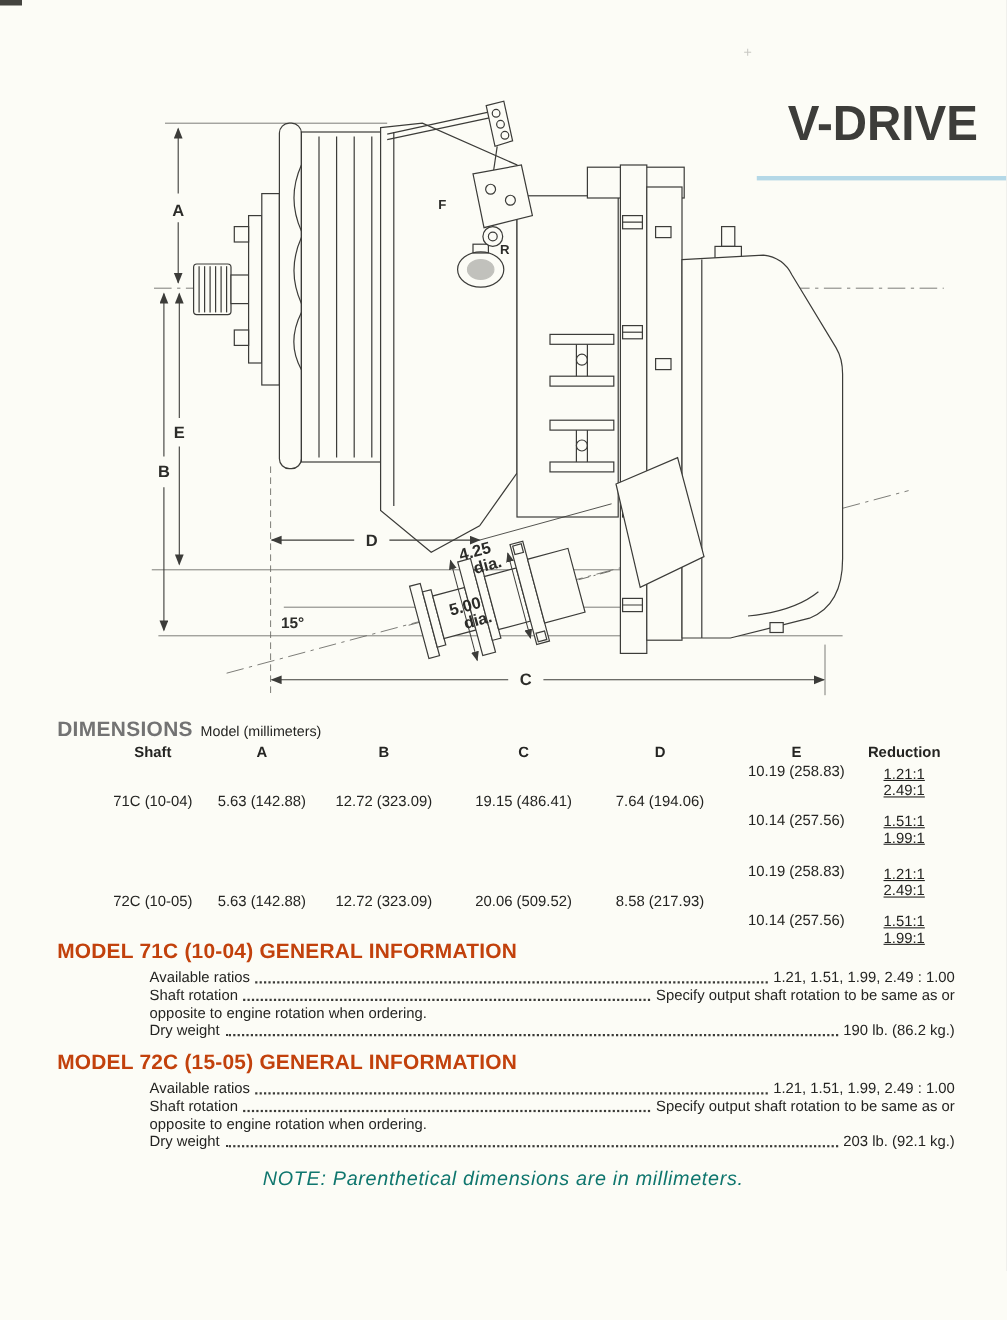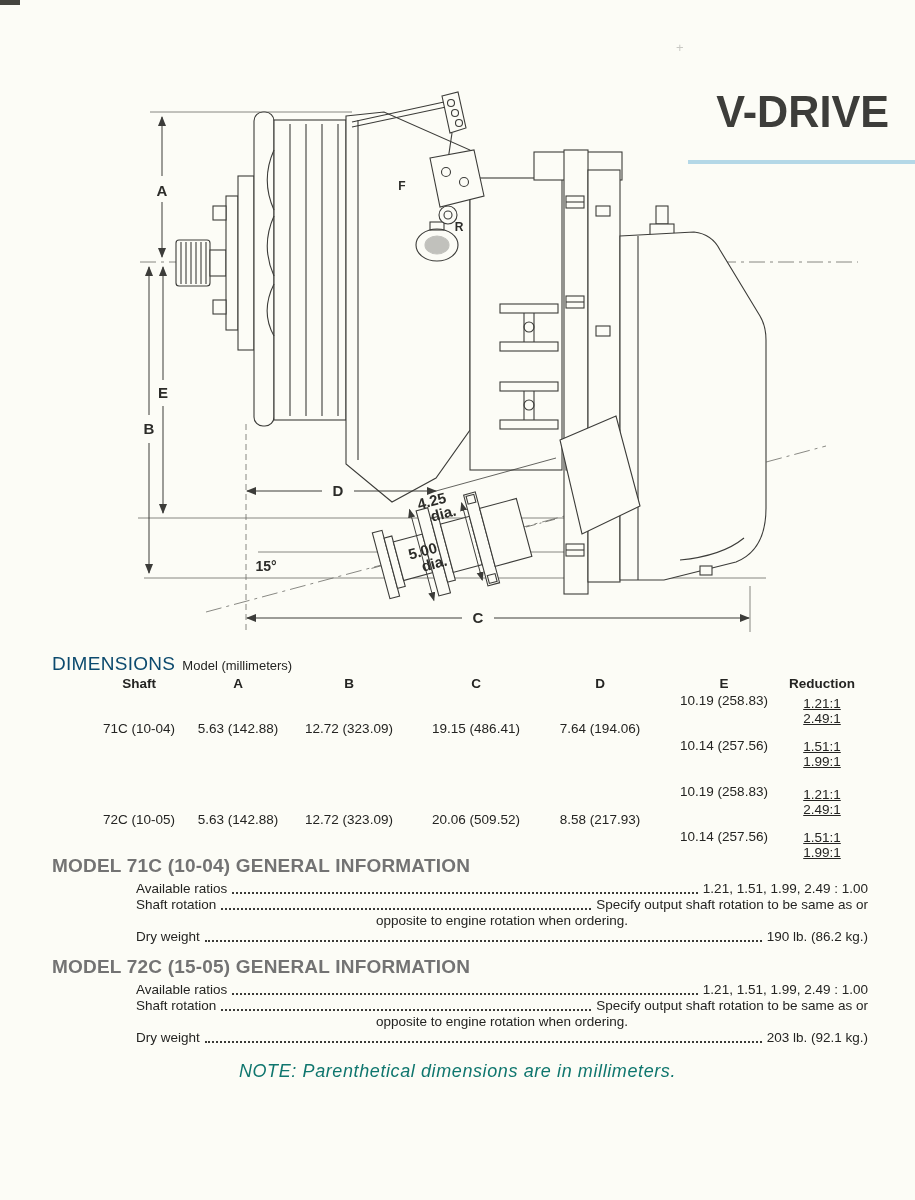--- a/index.html
+++ b/index.html
@@ -17,21 +17,21 @@
   .title-rule{
     position:absolute;top:160px;left:688px;right:0;height:4px;background:#b4d8e7;
   }
   .reg-mark{position:absolute;top:40px;left:676px;color:#c9c9c4;font-size:13px;}
   .corner-smudge{position:absolute;top:0;left:0;width:20px;height:5px;background:#44443f;}
   
   .draw{position:absolute;left:130px;top:85px;}
   .draw text{font-family:"Liberation Sans",sans-serif;font-weight:700;fill:#2c2c29;}
   
   .dim-head{position:absolute;left:52px;top:653px;}
-  .dim-head .h1{font-size:19px;font-weight:400;letter-spacing:.3px;color:#0c4a6e;}
+  .dim-head .h1{font-size:19px;font-weight:700;letter-spacing:.3px;color:#737373;}
   .dim-head .h2{font-size:13px;font-weight:400;margin-left:7px;color:#242422;}
   .dim-table{
     position:absolute;left:50px;top:676px;width:818px;font-size:13.5px;
   }
   .dt-grid{display:grid;grid-template-columns:138px 100px 122px 132px 116px 118px 92px;}
   .dt-headrow div{font-weight:700;text-align:center;}
   .dt-headrow .c-model{padding-left:40px;}
   .dt-headrow .c-e{padding-left:14px;}
   .dt-headrow .c-red{text-align:center;}
   .dt-row{height:78px;}
@@ -41,27 +41,27 @@
   .c-ecol .e1{margin-top:2px;}
   .c-ecol .e2{margin-top:30px;}
   .c-redcol{display:flex;flex-direction:column;text-align:center;text-decoration:underline;}
   .c-redcol .r1{margin-top:5px;}
   .c-redcol .r3{margin-top:13px;}
   .row-gap{height:13px;}
   
   .info-block{position:absolute;left:52px;width:816px;}
   .info-71c{top:855px;}
   .info-72c{top:956px;}
-  .info-heading{font-size:19px;font-weight:800;letter-spacing:.2px;color:#737373;margin-bottom:4px;}
+  .info-heading{font-size:19px;font-weight:800;letter-spacing:.2px;color:#c2410c;margin-bottom:4px;}
   .info-lines{margin-left:84px;font-size:13.5px;line-height:16px;}
   .info-row{display:flex;align-items:flex-end;}
   .info-row .lbl{white-space:nowrap;}
   .info-row .val{white-space:nowrap;}
   .leader{flex:1;min-width:24px;border-bottom:2px dotted #3a3a37;margin:0 5px 3px 5px;}
-  .info-cont{text-align:center;}
+  .info-cont{text-align:left;}
   
   .note{
     position:absolute;left:0;right:0;top:1061px;text-align:center;
     font-size:18px;font-style:italic;letter-spacing:.6px;color:#0f766e;
   }
 </style>
 </head>
 <body>
 
 <div class="page">

